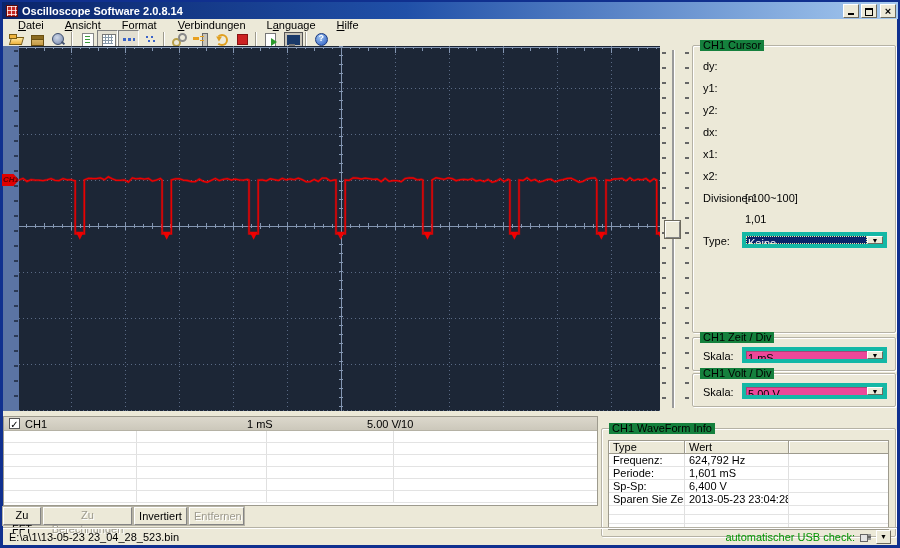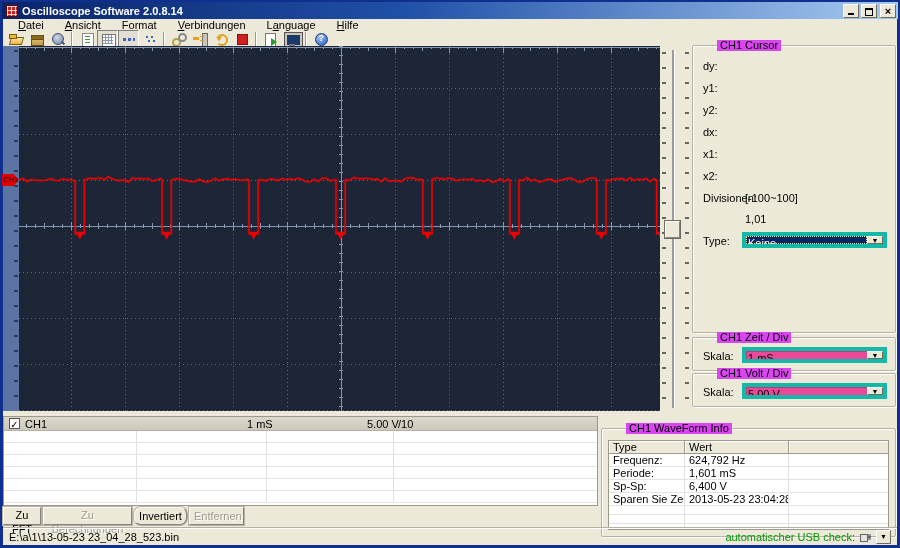--- a/index.html
+++ b/index.html
@@ -67,21 +67,21 @@
     clip-path:polygon(0 0,68% 0,100% 50%,68% 100%,0 100%);
     color:#5a0000;font-size:8px;font-weight:bold;font-style:italic;line-height:12px;padding-left:1px;}
   
   .vticks{position:absolute;width:4px;top:52px;height:354px;background:repeating-linear-gradient(to bottom,#666 0 2px,transparent 2px 15px);}
   .vt-l{left:662px;}  .vt-r{left:685px;}
   .vgroove{position:absolute;left:672px;top:50px;width:3px;height:358px;background:#9a9a9a;border-right:1px solid #fff;}
   .vhandle{position:absolute;left:665px;top:221px;width:15px;height:17px;background:#ece9d8;
     border:1px solid;border-color:#fff #848484 #848484 #fff;box-shadow:0 0 0 1px #6d6a5e;}
   
   .group{position:absolute;border:1px solid #b5b2a5;border-radius:2px;box-shadow:inset 1px 1px 0 #fff,1px 1px 0 #fff;}
-  .group-title{position:absolute;top:-6px;left:24px;background:#d946ef;padding:0 3px;line-height:11px;}
+  .group-title{position:absolute;top:-6px;left:7px;background:#15803d;padding:0 3px;line-height:11px;}
   .flabel{position:absolute;white-space:nowrap;}
   
   .combo{position:absolute;height:16px;background:#ec4899;border:4px solid #14b8a6;box-shadow:inset 1px 1px 0 rgba(64,64,64,.4);display:flex;}
   .combo .val{flex:1;padding:1px 2px;line-height:12px;white-space:nowrap;overflow:hidden;}
   .combo.selected .val{background:#0a246a;color:#fff;outline:1px dotted #f0e8a0;outline-offset:-1px;}
   .combo .drop{width:16px;background:#ece9d8;border:1px solid;border-color:#fff #6d6a5e #6d6a5e #fff;
     display:flex;align-items:center;justify-content:center;font-size:7px;color:#000;}
   
   .chtable{position:absolute;left:3px;top:416px;width:595px;height:90px;background:#fff;border:1px solid #9d9a8d;}
   .chhead{position:relative;height:14px;background:linear-gradient(#dcd8cc,#ccc8bb);border-bottom:1px solid #b5b2a5;}
@@ -496,21 +496,21 @@
           <span class="cell" style="width: 130px;"></span>
           <span class="cell" style="width: 127px;"></span>
           <span class="cell" style="flex: 1 1 0%; border-right: none;"></span>
         </div>
       </div>
   </div>
 
   <div id="act-buttons">
       <button class="act-btn" style="left: 3px; width: 38px;">Zu FFT</button>
       <button class="act-btn disabled" style="left: 43px; width: 89px;">Zu Berechnungen</button>
-      <button class="act-btn" style="left: 134px; width: 53px; border-radius: 7px;">Invertiert</button>
+      <button class="act-btn" style="left: 134px; width: 53px;">Invertiert</button>
       <button class="act-btn disabled" style="left: 189px; width: 55px;">Entfernen</button>
     </div>
 
   <div class="group" style="left:601px;top:417px;width:295px;height:109px;margin-top:11px;">
     <span class="group-title">CH1 WaveForm Info</span>
     <div class="itable" id="info-table">
         <div class="irow ihead">
           <span class="icell ic1">Type</span>
           <span class="icell ic2">Wert</span>
           <span class="icell ic3"></span>

